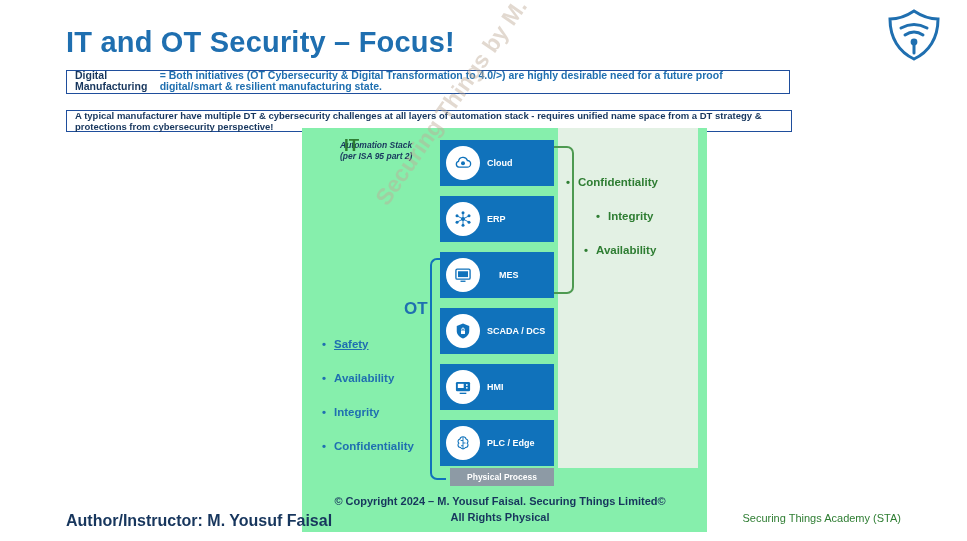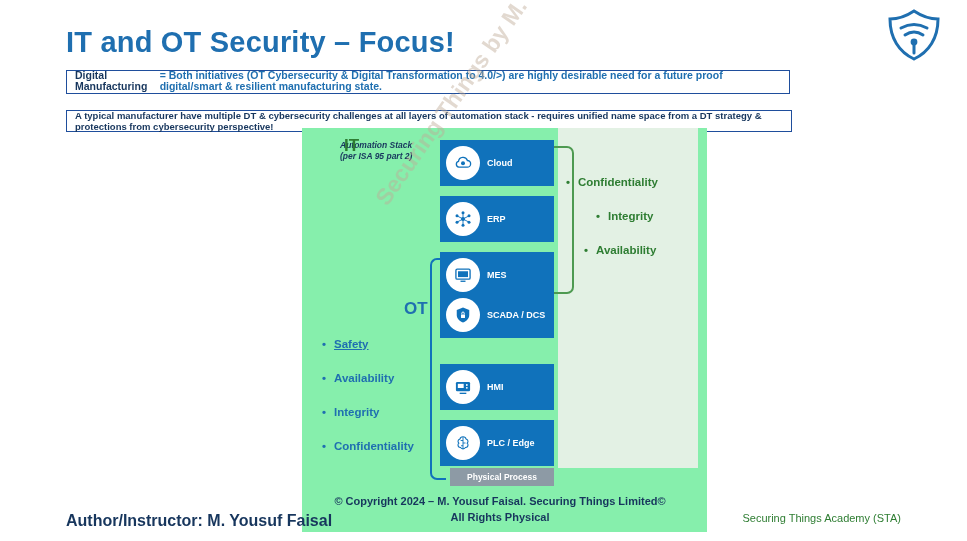--- a/index.html
+++ b/index.html
@@ -124,22 +124,22 @@
     justify-content: center;
   }
   .tile .lbl {
     font-size: 9px;
     font-weight: bold;
     line-height: 1.15;
     text-align: right;
   }
   .t0 { top: 12px; }
   .t1 { top: 68px; }
-  .t2 { top: 124px; }
-  .t3 { top: 164px; }
+  .t2 { top: 124px; gap: 12px; }
+  .t3 { top: 180px; }
   .t4 { top: 236px; }
   .t5 { top: 292px; }
   .phys {
     position: absolute;
     left: 148px;
     top: 340px;
     width: 104px;
     height: 18px;
     background: #8d9aa5;
     color: #ffffff;

